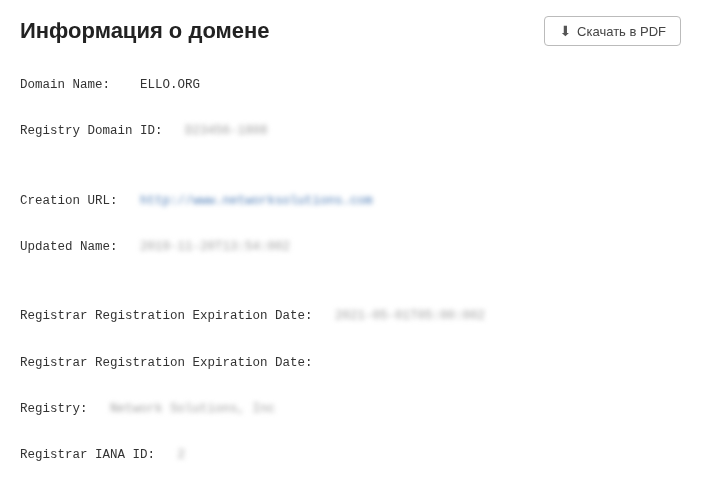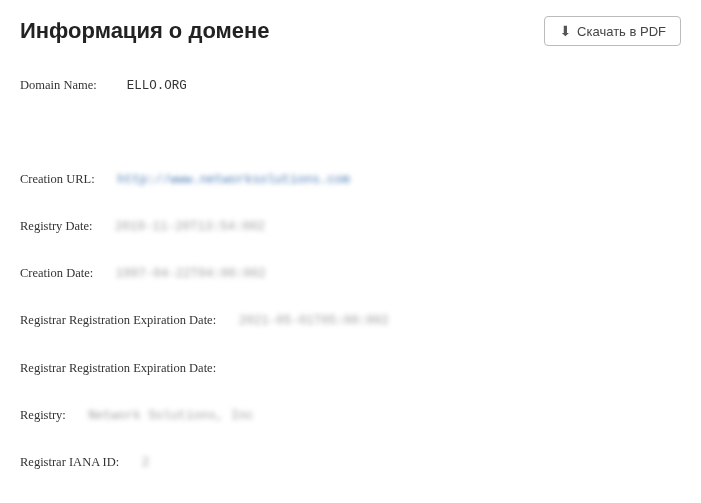--- a/index.html
+++ b/index.html
@@ -61,21 +61,20 @@
       line-height: 1.85;
       color: #333;
     }
 
     .info-row {
       display: block;
     }
 
     .label {
       color: #333;
-      font-family: Liberation Serif, serif;
     }
 
     .value-blurred {
       color: #a0a0a0;
       filter: blur(2.5px);
       display: inline-block;
       user-select: none;
     }
 
     .value-link {
@@ -103,41 +102,41 @@
   </div>
 
   <div class="domain-info">
 
     <span class="info-row">
       <span class="label">Domain Name:</span>
       &nbsp;&nbsp;
       <span class="value-normal">ELLO.ORG</span>
     </span><br>
 
-    <br>
+    <span class="info-row">
+      <span class="label">Registry Domain ID:</span>
+      &nbsp;
+      <span class="value-blurred">D23456-1808</span>
+    </span><br>
 
     <br>
 
     <span class="info-row">
       <span class="label">Creation URL:</span>
       &nbsp;
       <span class="value-link">http://www.networksolutions.com</span>
     </span><br>
 
     <span class="info-row">
-      <span class="label">Registry Date:</span>
+      <span class="label">Updated Name:</span>
       &nbsp;
       <span class="value-blurred">2019-11-20T13:54:002</span>
     </span><br>
 
-    <span class="info-row">
-      <span class="label">Creation Date:</span>
-      &nbsp;
-      <span class="value-blurred">1997-04-22T04:00:002</span>
-    </span><br>
+    <br>
 
     <span class="info-row">
       <span class="label">Registrar Registration Expiration Date:</span>
       &nbsp;
       <span class="value-blurred">2021-05-01T05:00:002</span>
     </span><br>
 
     <span class="info-row">
       <span class="label">Registrar Registration Expiration Date:</span>
     </span><br>

